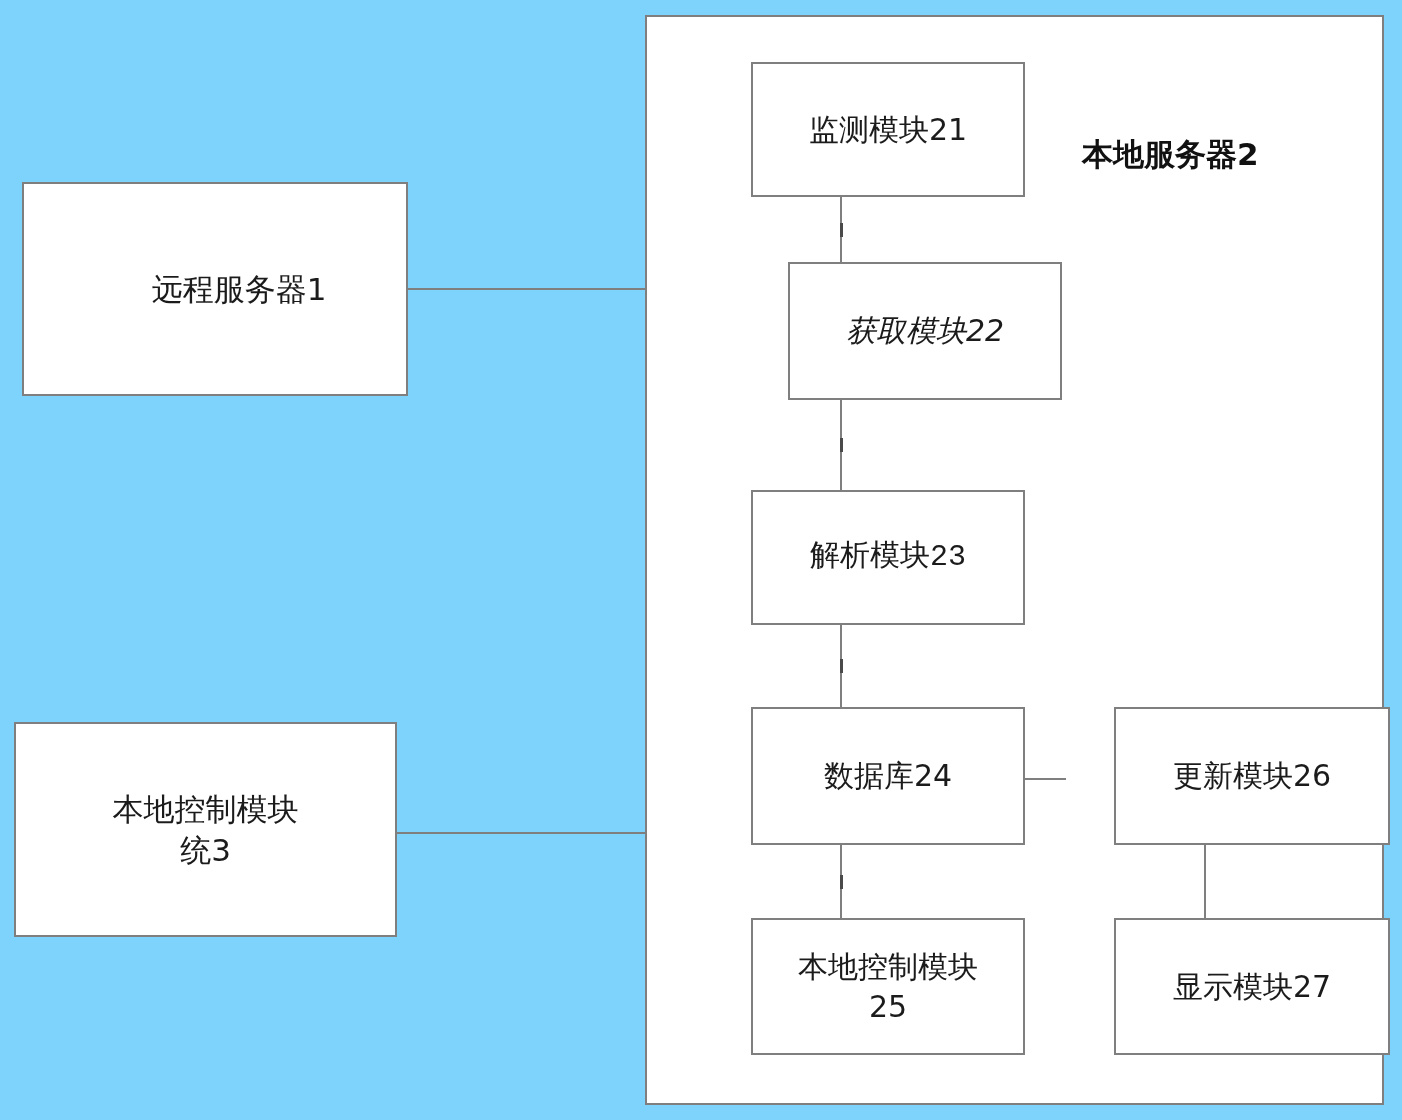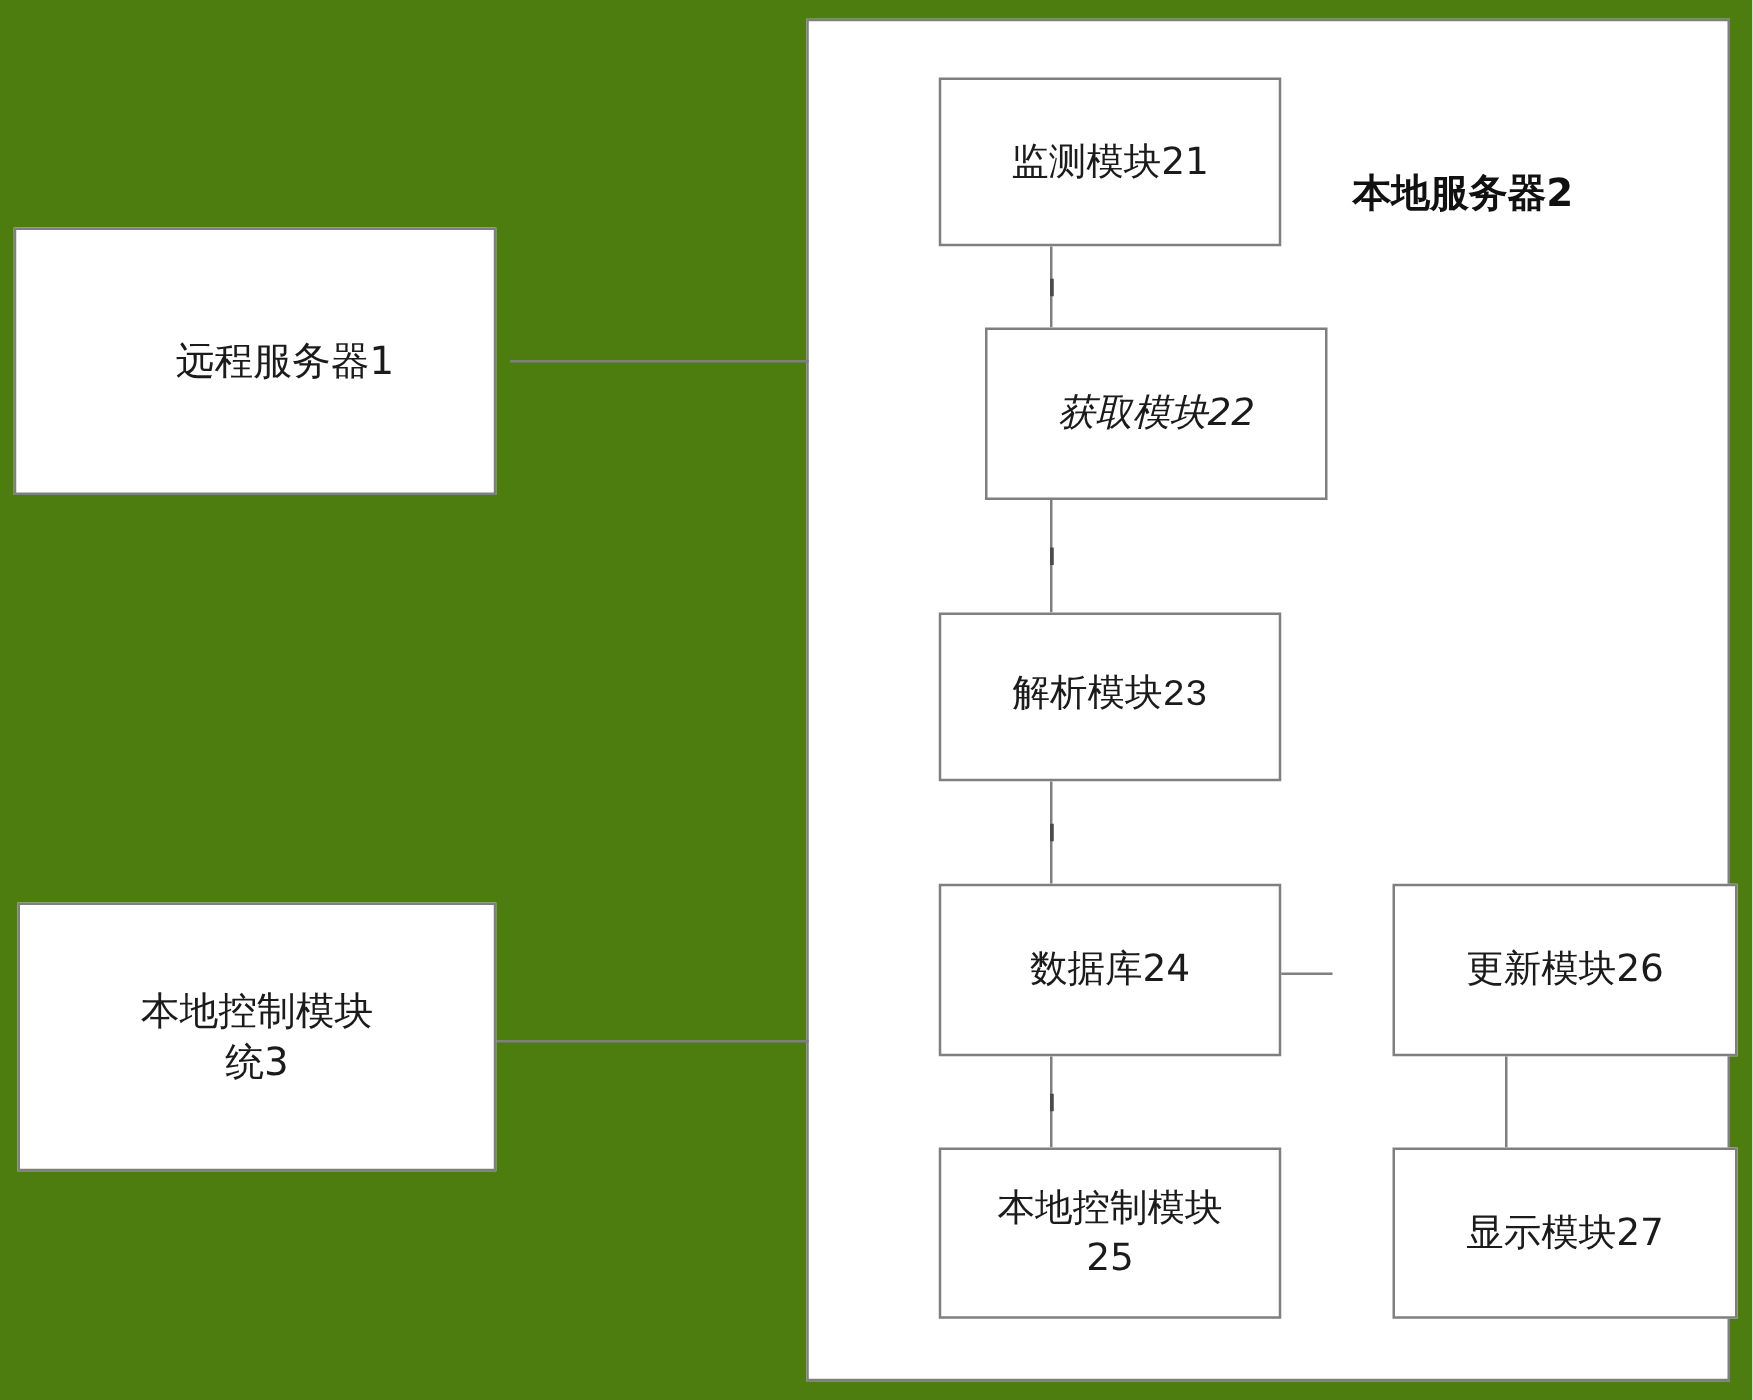--- a/index.html
+++ b/index.html
@@ -7,21 +7,21 @@
     padding: 0;
     background: #ffffff;
   }
   body {
     font-family: "DejaVu Sans", "Liberation Sans", sans-serif;
   }
   #canvas {
     position: relative;
     width: 1402px;
     height: 1120px;
-    background: #4d7c0f;
+    background: #7dd3fc;
     overflow: hidden;
   }
 
   
   .box {
     position: absolute;
     box-sizing: border-box;
     border: 2px solid #7f7f7f;
     background: #ffffff;
     display: flex;
@@ -87,21 +87,21 @@
 </style>
 </head>
 <body>
 
 <div id="canvas">
 
   <div class="container-box" style="left:645px; top:15px; width:739px; height:1090px;"></div>
 
   <div class="container-label fs-outer" style="left:1082px; top:134px;">本地服务器2</div>
 
-  <div class="box fs-label" style="left:11px; top:182px; width:386px; height:214px;padding-left:48px;">
+  <div class="box fs-label" style="left:22px; top:182px; width:386px; height:214px;padding-left:48px;">
     <span class="txt">远程服务器1</span>
   </div>
 
   <div class="conn-h" style="left:408px; top:288px; width:239px;"></div>
 
   <div class="box fs-label" style="left:14px; top:722px; width:383px; height:215px;">
     <span class="txt">本地控制模块
 统3</span>
   </div>
 

